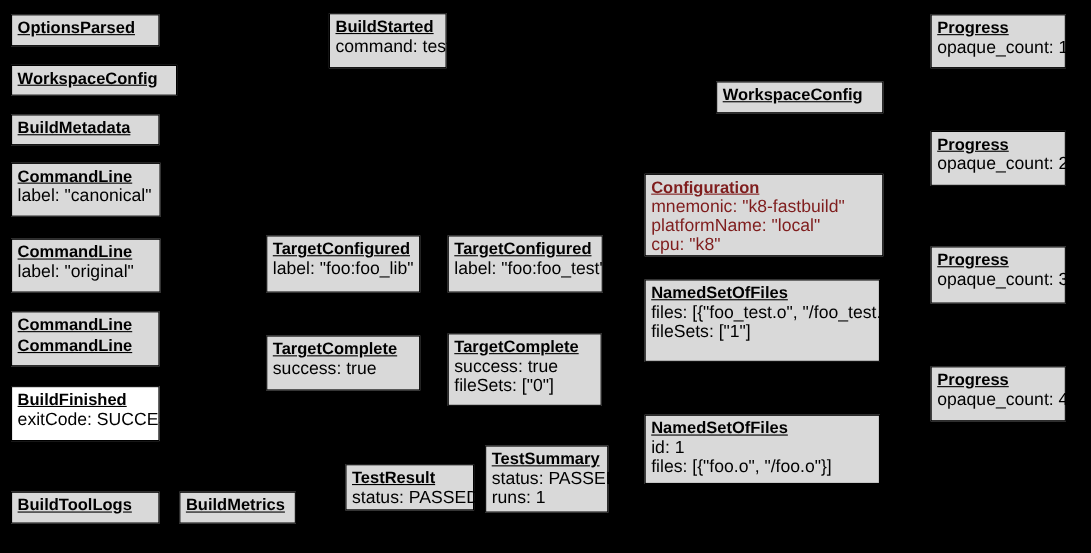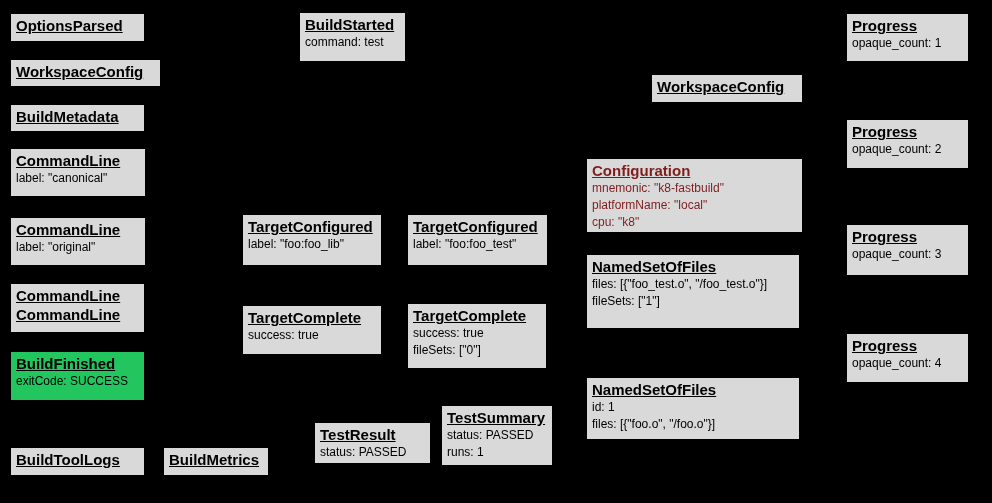--- a/index.html
+++ b/index.html
@@ -25,21 +25,21 @@
     padding: 2px 5px 1px 5px;
     color: #000000;
   }
   .node-title {
     font-weight: bold;
     text-decoration: underline;
     font-size: 15px;
     line-height: 19px;
   }
   .node-line {
-    font-size: 12px;
+    font-size: 16px;
     line-height: 17px;
     white-space: nowrap;
   }
 </style>
 </head>
 <body style="background: rgb(0, 0, 0);">
 
 <div class="canvas" style="background: rgb(0, 0, 0);">
 
   <div class="node" style="left: 10px; top: 13px; width: 135px; height: 29px; background: rgb(217, 217, 217); border-color: rgb(0, 0, 0); color: rgb(0, 0, 0);">
@@ -61,21 +61,21 @@
 
   <div class="node" style="left: 10px; top: 217px; width: 136px; height: 49px; background: rgb(217, 217, 217); border-color: rgb(0, 0, 0); color: rgb(0, 0, 0);">
     <div class="node-title">CommandLine</div>
     <div class="node-line">label: "original"</div>
   </div>
 
   <div class="node" style="left: 10px; top: 283px; width: 135px; height: 50px; background: rgb(217, 217, 217); border-color: rgb(0, 0, 0); color: rgb(0, 0, 0);">
     <div class="node-title">CommandLine CommandLine</div>
   </div>
 
-  <div class="node" style="left: 10px; top: 351px; width: 135px; height: 50px; background: #22c55e; border-color: rgb(0, 0, 0); color: rgb(0, 0, 0);">
+  <div class="node" style="left: 10px; top: 351px; width: 135px; height: 50px; background: #ffffff; border-color: rgb(0, 0, 0); color: rgb(0, 0, 0);">
     <div class="node-title">BuildFinished</div>
     <div class="node-line">exitCode: SUCCESS</div>
   </div>
 
   <div class="node" style="left: 10px; top: 447px; width: 135px; height: 29px; background: rgb(217, 217, 217); border-color: rgb(0, 0, 0); color: rgb(0, 0, 0);">
     <div class="node-title">BuildToolLogs</div>
   </div>
 
   <div class="node" style="left: 163px; top: 447px; width: 106px; height: 29px; background: rgb(217, 217, 217); border-color: rgb(0, 0, 0); color: rgb(0, 0, 0);">
     <div class="node-title">BuildMetrics</div>

